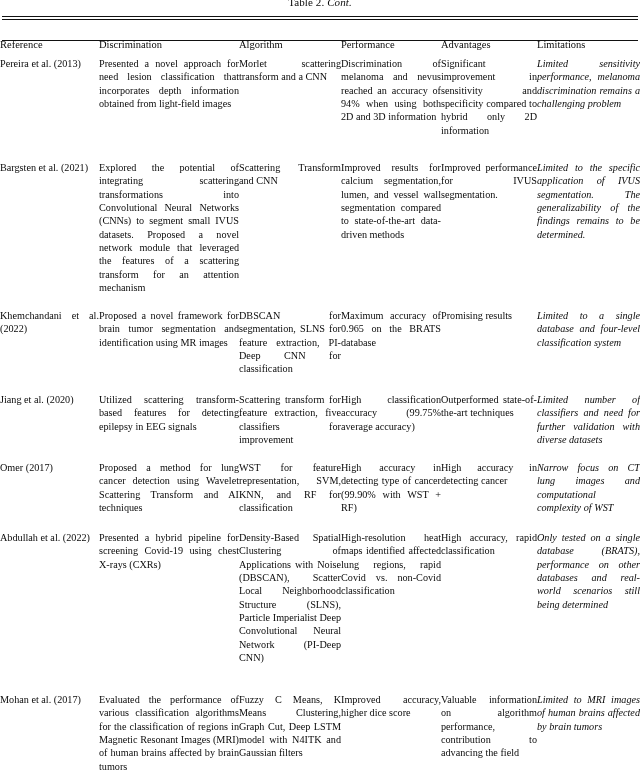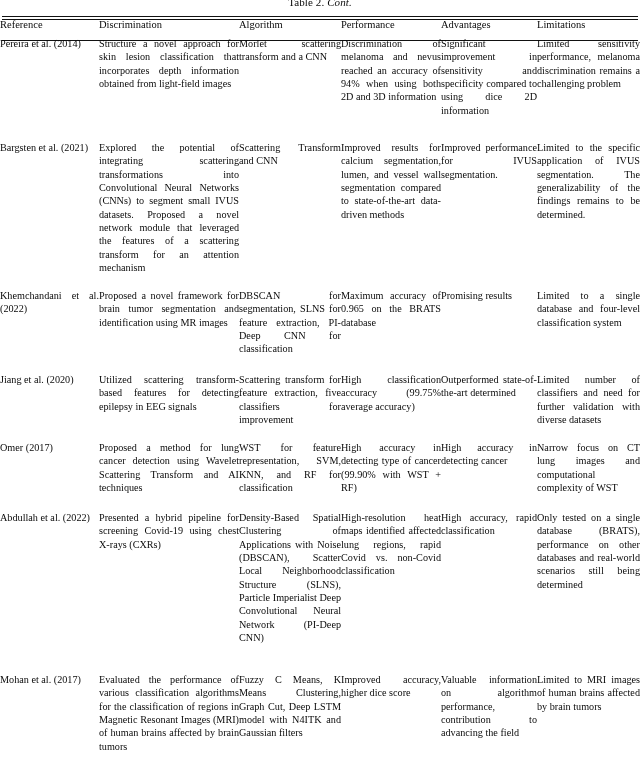--- a/index.html
+++ b/index.html
@@ -59,21 +59,21 @@
     position: absolute;
     top: 40px;
     left: 2px;
     width: 636px;
     height: 1px;
     background: #111;
   }
 
   table.tbl {
     position: absolute;
-    top: 18px;
+    top: 38px;
     left: 0;
     width: 640px;
     border-collapse: collapse;
     table-layout: fixed;
   }
   table.tbl th,
   table.tbl td {
     vertical-align: top;
     padding: 0;
     border: 0;
@@ -108,21 +108,21 @@
   col.c-alg  { width: 102px; }
   col.c-perf { width: 100px; }
   col.c-adv  { width: 96px; }
   col.c-lim  { width: 103px; }
 
   .cell-ref  { padding-right: 12px; padding-left: 3px; }
   .cell-con  { padding-right: 12px; }
   .cell-alg  { padding-right: 10px; }
   .cell-perf { padding-right: 10px; }
   .cell-adv  { padding-right: 10px; }
-  .cell-lim  { padding-right: 6px; }
+  .cell-lim  { padding-right: 6px; font-style: italic; }
 
   .h-ref  { padding-left: 3px; }
 
   
   tr.r1 td { height: 104px; }
   tr.r2 td { height: 148px; }
   tr.r3 td { height: 84px; }
   tr.r4 td { height: 68px; margin-left: 28px; }
   tr.r5 td { height: 70px; }
   tr.r6 td { height: 162px; margin-top: 40px; }
@@ -156,25 +156,25 @@
         <th>Discrimination</th>
         <th>Algorithm</th>
         <th>Performance</th>
         <th>Advantages</th>
         <th>Limitations</th>
       </tr>
     </thead>
     <tbody>
 
       <tr class="r1">
-        <td class="cell-ref">Pereira et al. (2014)</td>
-        <td class="cell-con">Structure a novel approach for skin lesion classification that incorporates depth information obtained from light-field images</td>
+        <td class="cell-ref">Pereira et al. (2013)</td>
+        <td class="cell-con">Presented a novel approach for need lesion classification that incorporates depth information obtained from light-field images</td>
         <td class="cell-alg">Morlet scattering transform and a CNN</td>
         <td class="cell-perf">Discrimination of melanoma and nevus reached an accuracy of 94% when using both 2D and 3D information</td>
-        <td class="cell-adv">Significant improvement in sensitivity and specificity compared to using dice 2D information</td>
+        <td class="cell-adv">Significant improvement in sensitivity and specificity compared to hybrid only 2D information</td>
         <td class="cell-lim">Limited sensitivity performance, melanoma discrimination remains a challenging problem</td>
       </tr>
 
       <tr class="r2">
         <td class="cell-ref">Bargsten et al. (2021)</td>
         <td class="cell-con">Explored the potential of integrating scattering transformations into Convolutional Neural Networks (CNNs) to segment small IVUS datasets. Proposed a novel network module that leveraged the features of a scattering transform for an attention mechanism</td>
         <td class="cell-alg">Scattering Transform and CNN</td>
         <td class="cell-perf">Improved results for calcium segmentation, lumen, and vessel wall segmentation compared to state-of-the-art data-driven methods</td>
         <td class="cell-adv">Improved performance for IVUS segmentation.</td>
         <td class="cell-lim">Limited to the specific application of IVUS segmentation. The generalizability of the findings remains to be determined.</td>
@@ -187,21 +187,21 @@
         <td class="cell-perf">Maximum accuracy of 0.965 on the BRATS database</td>
         <td class="cell-adv">Promising results</td>
         <td class="cell-lim">Limited to a single database and four-level classification system</td>
       </tr>
 
       <tr class="r4">
         <td class="cell-ref">Jiang et al. (2020)</td>
         <td class="cell-con">Utilized scattering transform-based features for detecting epilepsy in EEG signals</td>
         <td class="cell-alg">Scattering transform for feature extraction, five classifiers for improvement</td>
         <td class="cell-perf">High classification accuracy (99.75% average accuracy)</td>
-        <td class="cell-adv">Outperformed state-of-the-art determined</td>
+        <td class="cell-adv">Outperformed state-of-the-art techniques</td>
         <td class="cell-lim">Limited number of classifiers and need for further validation with diverse datasets</td>
       </tr>
 
       <tr class="r5">
         <td class="cell-ref">Omer (2017)</td>
         <td class="cell-con">Proposed a method for lung cancer detection using Wavelet Scattering Transform and AI techniques</td>
         <td class="cell-alg">WST for feature representation, SVM, KNN, and RF for classification</td>
         <td class="cell-perf">High accuracy in detecting type of cancer (99.90% with WST + RF)</td>
         <td class="cell-adv">High accuracy in detecting cancer</td>
         <td class="cell-lim">Narrow focus on CT lung images and computational complexity of WST</td>

